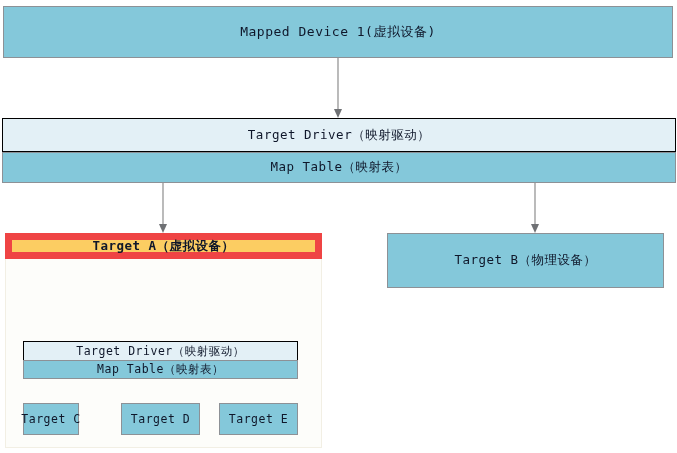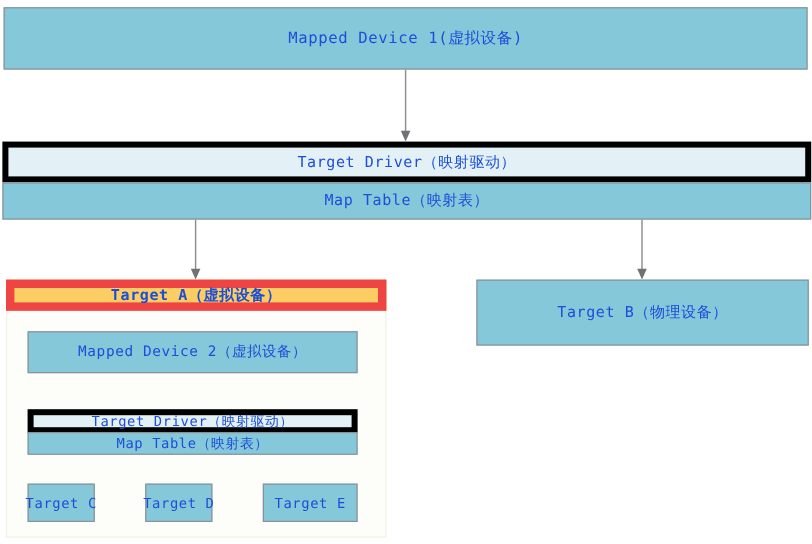--- a/index.html
+++ b/index.html
@@ -19,31 +19,31 @@
     height: 453px;
     background: #ffffff;
   }
   .box {
     position: absolute;
     box-sizing: border-box;
     display: flex;
     align-items: center;
     justify-content: center;
     text-align: right;
-    color: #1d4ed8;
+    color: #0f172a;
     letter-spacing: 0.5px;
     white-space: nowrap;
   }
   .blue {
     background: #84c8da;
     border: 1px solid #8d9196;
   }
   .lightblue {
     background: #e3f0f6;
-    border: 5px solid #000000;
+    border: 1px solid #000000;
   }
   .orange {
     background: #fccd62;
     border: 7px solid #ef4444;
   }
   .panel {
     position: absolute;
     box-sizing: border-box;
     background: #fdfdfa;
     border: 1px solid #f2efe4;
@@ -77,26 +77,26 @@
   }
   #target-driver-inner {
     left: 23px; top: 341px; width: 275px; height: 20px;
     font-size: 11.5px;
   }
   #map-table-inner {
     left: 23px; top: 360px; width: 275px; height: 19px;
     font-size: 11.5px;
   }
   #target-c { left: 23px;  top: 403px; width: 56px; height: 32px; font-size: 11.5px; }
-  #target-d { left: 121px; top: 403px; width: 56px; height: 32px; font-size: 11.5px; }
+  #target-d { left: 121px; top: 403px; width: 79px; height: 32px; font-size: 11.5px; }
   #target-e { left: 219px; top: 403px; width: 79px; height: 32px; font-size: 11.5px; }
 
   
   #target-b {
-    left: 397px; top: 233px; width: 277px; height: 55px;
+    left: 387px; top: 233px; width: 277px; height: 55px;
     font-size: 12.5px;
   }
 
   
   .conn {
     position: absolute;
     overflow: visible;
   }
   .conn line {
     stroke: #8d8d8d;
@@ -152,21 +152,20 @@
   <div class="panel" id="target-a-panel"></div>
 
   <div class="box blue" id="mapped-device-1">Mapped Device 1(虚拟设备)</div>
 
   <div class="box lightblue" id="target-driver-top">Target Driver（映射驱动）</div>
 
   <div class="box blue" id="map-table-top">Map Table（映射表）</div>
 
   <div class="box orange" id="target-a-header">Target A（虚拟设备）</div>
 
-  <div class="box blue" id="mapped-device-2">Mapped Device 2（虚拟设备）</div>
 
   <div class="box lightblue" id="target-driver-inner">Target Driver（映射驱动）</div>
 
   <div class="box blue" id="map-table-inner">Map Table（映射表）</div>
 
   <div class="box blue" id="target-c">Target C</div>
 
   <div class="box blue" id="target-d">Target D</div>
 
   <div class="box blue" id="target-e">Target E</div>

